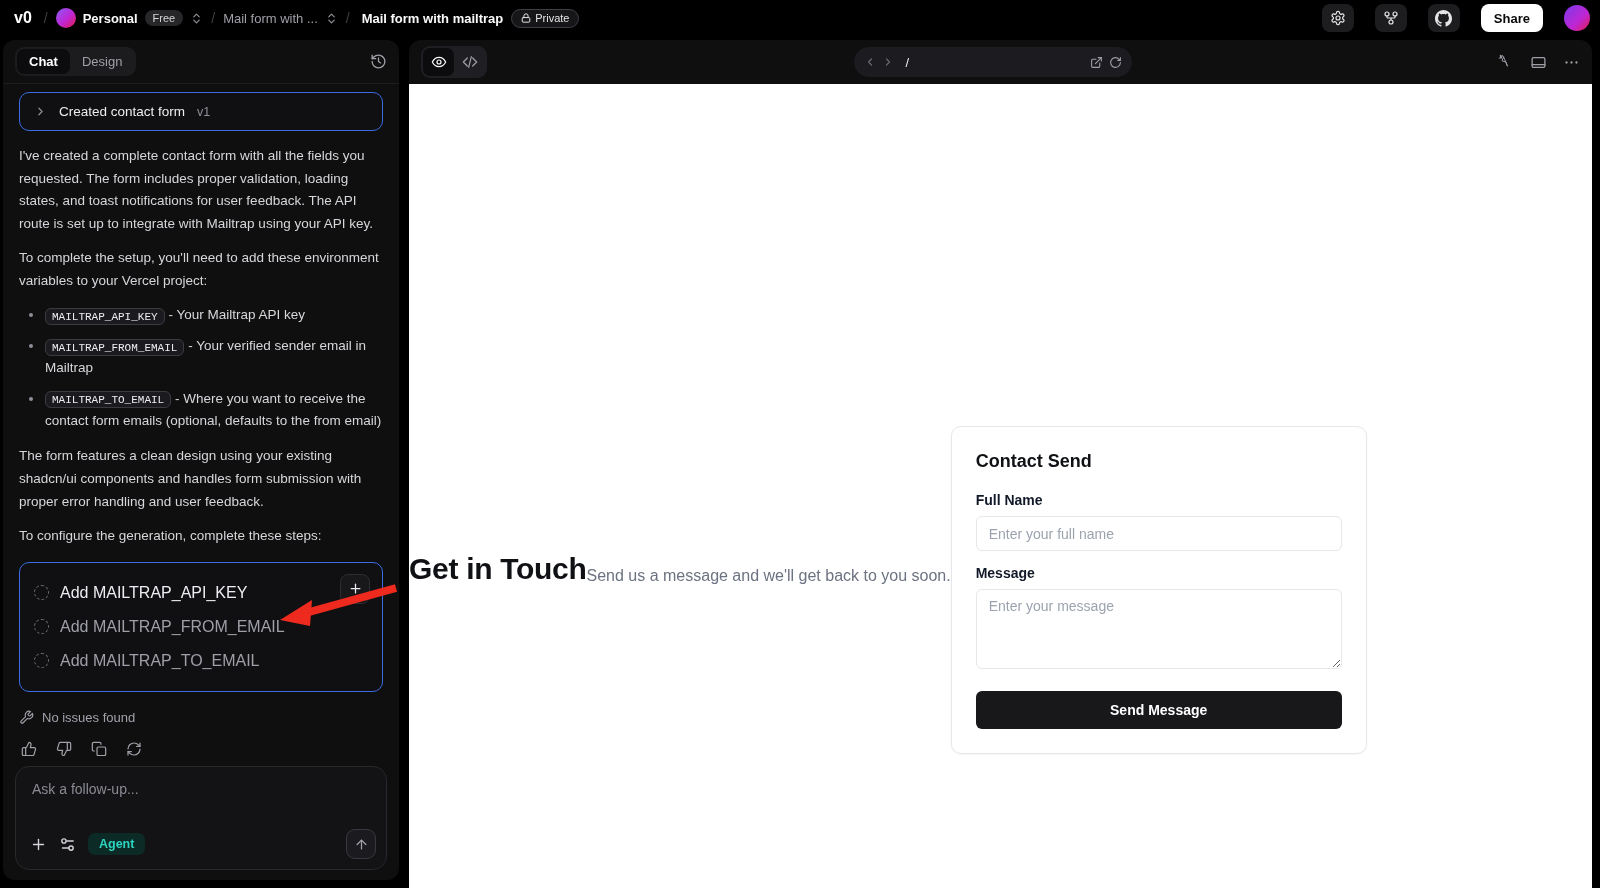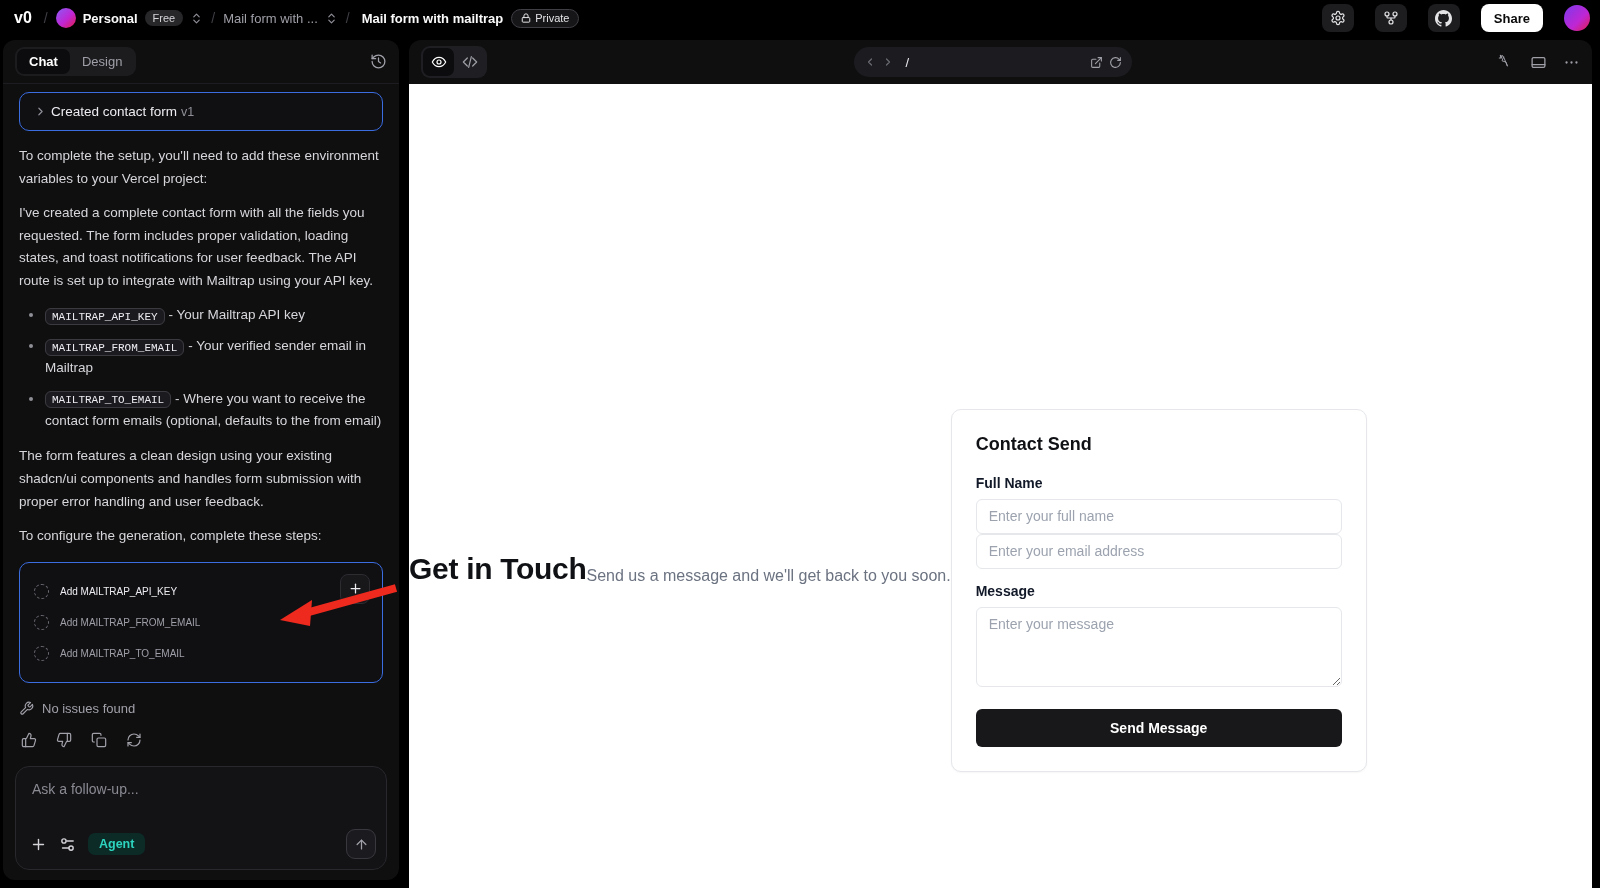--- a/index.html
+++ b/index.html
@@ -44,39 +44,39 @@
   .chat-header { height:44px; flex:0 0 44px; display:flex; align-items:center;
     padding:0 12px; border-bottom:1px solid #1d1d21; }
   .tab-group { display:flex; background:#1c1c1f; border-radius:9px; padding:2px; }
   .tab { font-size:13px; padding:5px 12px; border-radius:7px; color:#9f9fa8; cursor:pointer; }
   .tab.active { background:#0c0c0e; color:#fff; font-weight:700; }
   .history-btn { margin-left:auto; color:#a1a1aa; cursor:pointer; }
 
   .chat-scroll { flex:1; padding:8px 16px 0 16px; overflow:hidden; position:relative; }
 
   .version-card { border:1.5px solid #3b6ce0; border-radius:10px; padding:11px 14px;
-    display:flex; align-items:center; gap:4px; margin-bottom:14px; cursor:pointer; background:#101013; }
+    display:flex; align-items:center; gap:12px; margin-bottom:14px; cursor:pointer; background:#101013; }
   .version-card .chev { color:#8f8f98; }
   .version-title { font-size:13.5px; color:#ececf1; }
   .version-tag { font-size:12.5px; color:#8f8f98; }
 
   .msg p { font-size:13.5px; line-height:1.67; color:#d6d6db; margin:12px 0; }
   ul.env-list { list-style:none; margin:10px 0 14px 6px; }
   ul.env-list li { position:relative; padding-left:20px; font-size:13.5px; line-height:1.62;
     color:#d6d6db; margin-bottom:9px; }
   ul.env-list li::before { content:""; position:absolute; left:4px; top:9px; width:4px; height:4px;
     border-radius:50%; background:#8f8f98; }
   .code-chip { font-family:"Liberation Mono", monospace; font-size:11px; color:#ececf1;
     background:#1b1b1f; border:1px solid #3a3a40; border-radius:6px; padding:1.5px 6px; white-space:nowrap; }
 
   .task-card { border:1.5px solid #3b6ce0; border-radius:10px; padding:13px 14px; margin:14px 0 18px 0;
     position:relative; background:#101013; }
   .task-row { display:flex; align-items:center; gap:11px; padding:8px 0; }
   .task-dash-circle { width:15px; height:15px; border:1.5px dashed #6b6b74; border-radius:50%; flex:0 0 15px; }
-  .task-label { font-size:10px; color:#9f9fa8; }
+  .task-label { font-size:16px; color:#9f9fa8; }
   .task-row.first .task-label { color:#ececf1; }
   .task-add-btn { position:absolute; top:11px; right:12px; width:30px; height:30px; border-radius:8px;
     background:#18181b; border:1px solid #2c2c31; color:#ececf1; display:flex; align-items:center;
     justify-content:center; cursor:pointer; }
 
   .issues-row { display:flex; align-items:center; gap:8px; color:#a1a1aa; font-size:13px; margin:10px 0 16px 0; }
   .fb-row { display:flex; align-items:center; gap:19px; color:#a1a1aa; margin:4px 0 0 2px; }
   .fb-row .fb-icon { cursor:pointer; }
 
   .composer-wrap { flex:0 0 auto; padding:10px 12px 10px 12px; }
@@ -221,22 +221,22 @@
       <span class="chev">
         <svg width="13" height="13" viewBox="0 0 24 24" fill="none" stroke="currentColor" stroke-width="2.2" stroke-linecap="round" stroke-linejoin="round">
             <path d="m9 18 6-6-6-6"></path>
           </svg>
       </span>
       <span class="version-title">Created contact form</span>
       <span class="version-tag">v1</span>
     </div>
 
     <div class="msg">
+      <p>I've created a complete contact form with all the fields you requested. The form includes proper validation, loading states, and toast notifications for user feedback. The API route is set up to integrate with Mailtrap using your API key.</p>
       <p>To complete the setup, you'll need to add these environment variables to your Vercel project:</p>
-      <p>I've created a complete contact form with all the fields you requested. The form includes proper validation, loading states, and toast notifications for user feedback. The API route is set up to integrate with Mailtrap using your API key.</p>
       <ul class="env-list">
         <li><span class="code-chip">MAILTRAP_API_KEY</span><span> - Your Mailtrap API key</span></li>
         <li><span class="code-chip">MAILTRAP_FROM_EMAIL</span><span> - Your verified sender email in Mailtrap</span></li>
         <li><span class="code-chip">MAILTRAP_TO_EMAIL</span><span> - Where you want to receive the contact form emails (optional, defaults to the from email)</span></li>
       </ul>
       <p>The form features a clean design using your existing shadcn/ui components and handles form submission with proper error handling and user feedback.</p>
       <p>To configure the generation, complete these steps:</p>
     </div>
 
     <div class="task-card">
@@ -415,21 +415,20 @@
   <div class="preview-body">
     <div class="hero-title">Get in Touch</div>
     <div class="hero-sub">Send us a message and we'll get back to you soon.</div>
 
     <div class="form-card">
       <div class="form-title">Contact Send</div>
 
       <label class="field-label">Full Name</label>
       <input class="form-input" placeholder="Enter your full name" style="">
 
-      <input class="form-input" placeholder="Enter your email address" style="">
 
       <label class="field-label">Message</label>
       <textarea class="form-textarea" placeholder="Enter your message" style=""></textarea>
 
       <button class="submit-btn">Send Message</button>
     </div>
   </div>
 </div>
 
 </body></html>

